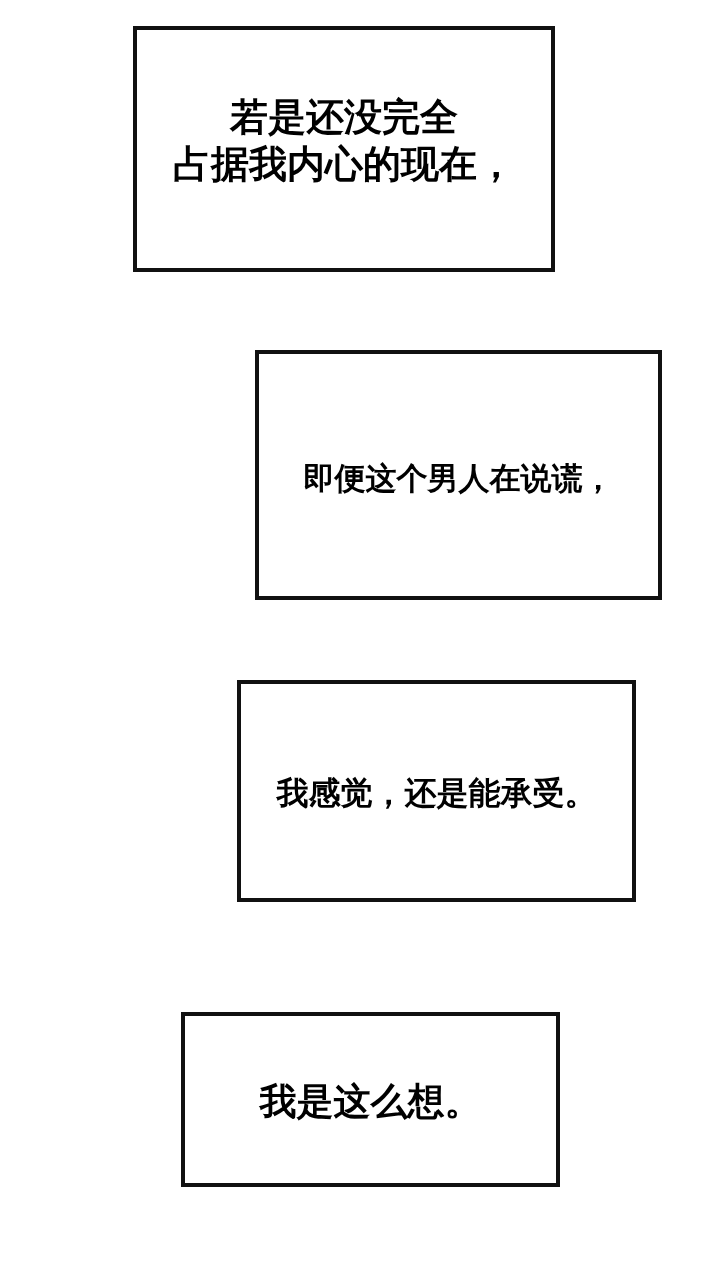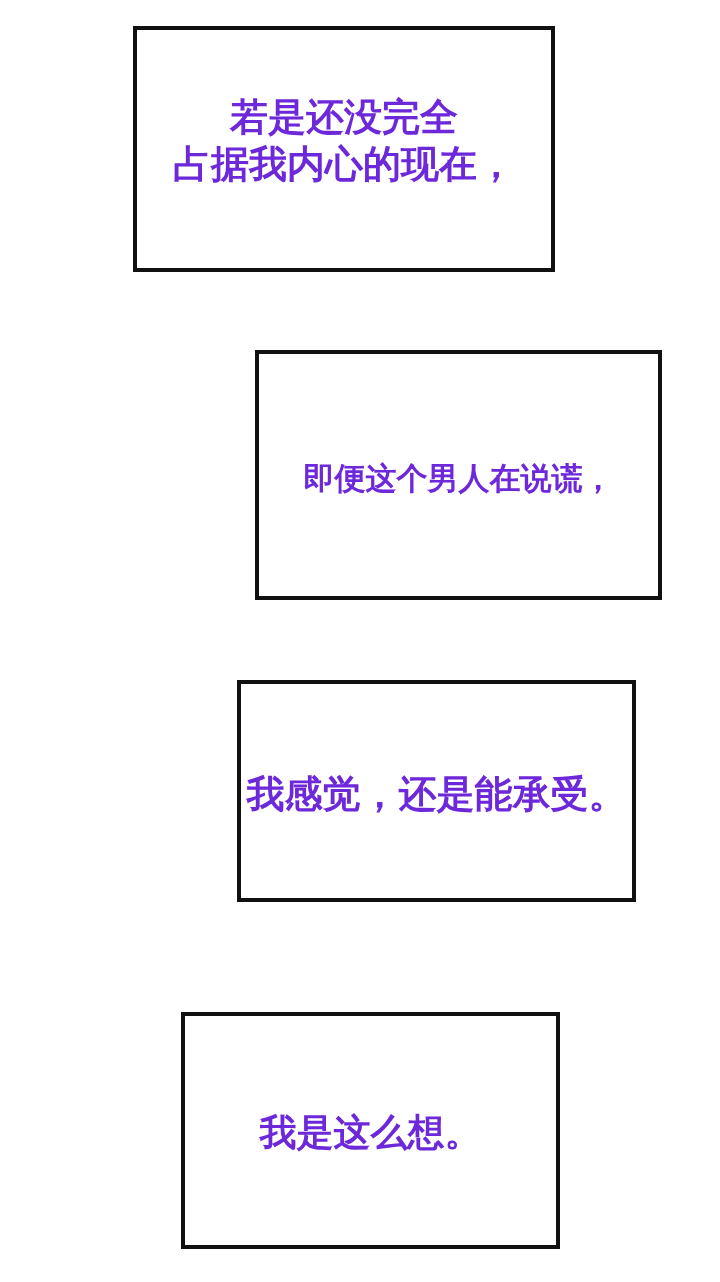--- a/index.html
+++ b/index.html
@@ -26,21 +26,21 @@
     position: absolute;
     box-sizing: border-box;
     background: #ffffff;
     border: 4px solid #111111;
     display: flex;
     align-items: center;
     justify-content: center;
     overflow: hidden;
   }
   .panel-text {
-    color: #6d28d9;
+    color: #000000;
     font-family: "Liberation Sans", "DejaVu Sans", sans-serif;
     font-weight: 700;
     text-align: center;
     line-height: 1.22;
     letter-spacing: 0px;
     white-space: pre-line;
     width: 100%;
     padding: 0 4px;
     box-sizing: border-box;
   }
@@ -71,30 +71,30 @@
   }
 
   
   #panel-3 {
     left: 237px;
     top: 680px;
     width: 399px;
     height: 222px;
   }
   #panel-3 .panel-text {
-    font-size: 38px;
+    font-size: 32px;
     transform: translateY(3px);
   }
 
   
   #panel-4 {
     left: 181px;
     top: 1012px;
     width: 379px;
-    height: 237px;
+    height: 175px;
   }
   #panel-4 .panel-text {
     font-size: 37px;
     transform: translateY(2px);
   }
 </style>
 </head>
 <body>
 
 <div id="comic-page">

